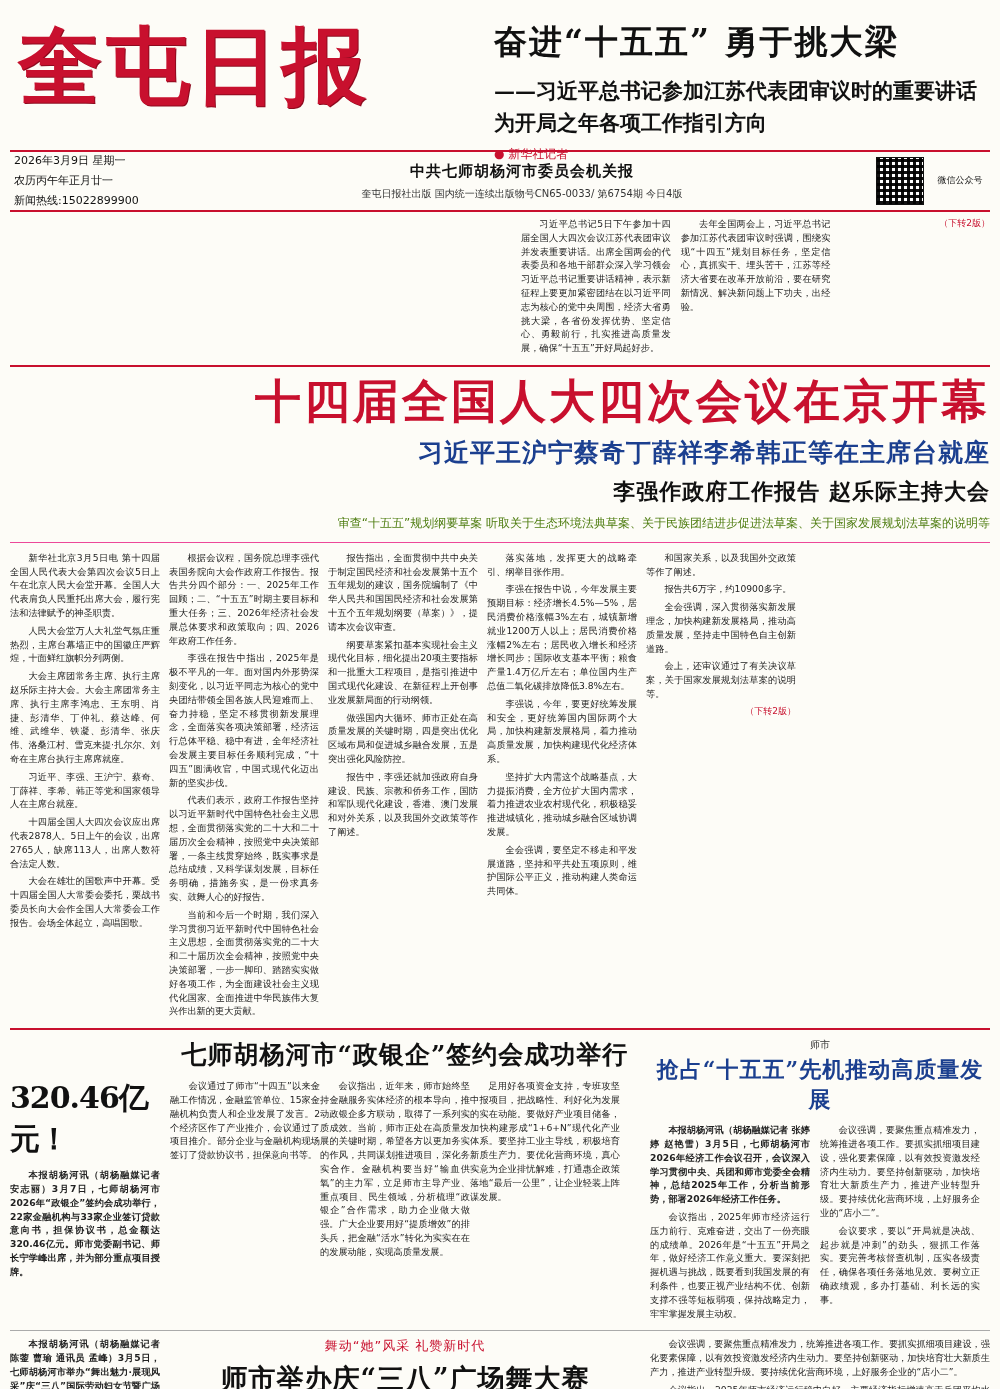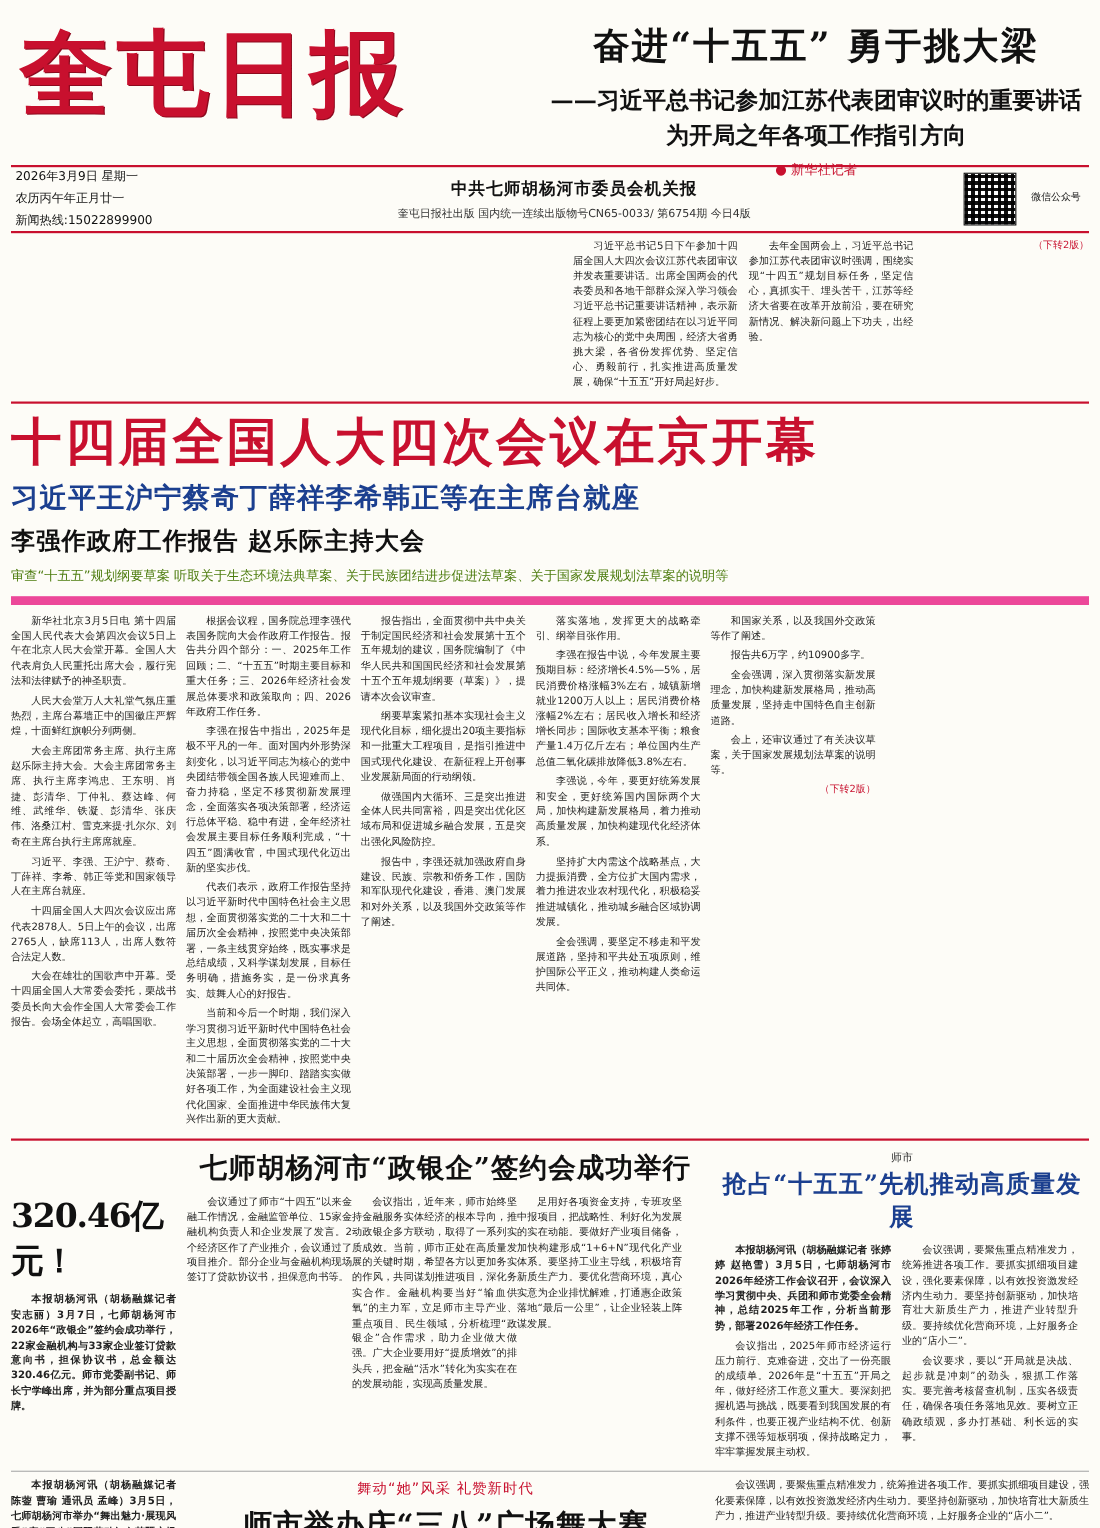--- a/index.html
+++ b/index.html
@@ -20,21 +20,21 @@
     font-family:"DejaVu Serif","Liberation Serif",serif;
     font-weight:bold;
     font-size:84px;
     line-height:1;
     color:#c8102e;
     letter-spacing:4px;
     padding-top:18px;
     padding-left:8px;
     text-shadow:1px 1px 0 #8d0a1e;
   }
-  .head-right{flex:1;padding-left:14px;text-align:center;}
+  .head-right{flex:1;padding-left:14px;}
   .head-right .h1{
     font-family:"DejaVu Serif","Liberation Serif",serif;
     font-weight:bold;font-size:33px;letter-spacing:2px;margin-top:14px;color:#111;
   }
   .head-right .h2{
     font-family:"DejaVu Serif","Liberation Serif",serif;
     font-weight:bold;font-size:21px;margin-top:10px;line-height:1.5;color:#111;
   }
   .head-right .byline{margin-top:8px;font-size:12px;color:#c8102e;}
   .byline .dot{color:#c8102e;}
@@ -49,21 +49,21 @@
   .inforow .mid{flex:1;text-align:center;}
   .inforow .mid .org{font-size:15px;font-weight:bold;letter-spacing:1px;}
   .inforow .mid .sub{font-size:10px;margin-top:6px;color:#333;}
   .qr{width:46px;height:46px;margin:0 6px;background:
      repeating-linear-gradient(0deg,#111 0 3px,#fff 3px 6px),
      repeating-linear-gradient(90deg,#111 0 3px,transparent 3px 6px);
      background-blend-mode:multiply;border:1px solid #111;}
   .qrlabel{font-size:9px;text-align:center;width:60px;line-height:1.3;}
 
   
-  .mainhead{text-align:left;border-bottom:8px solid #ec4899;padding:8px 0 10px;}
+  .mainhead{text-align:right;border-bottom:1px solid #ec4899;padding:8px 0 10px;}
   .mainhead .t1{
     font-family:"DejaVu Serif","Liberation Serif",serif;
     font-weight:bold;font-size:46px;color:#c8102e;letter-spacing:3px;line-height:1.15;
   }
   .mainhead .t2{font-family:"DejaVu Serif","Liberation Serif",serif;font-weight:bold;font-size:25px;color:#1b3f8f;margin-top:8px;letter-spacing:1px;}
   .mainhead .t3{font-family:"DejaVu Serif","Liberation Serif",serif;font-weight:bold;font-size:22px;color:#111;margin-top:8px;letter-spacing:1px;}
   .mainhead .t4{font-size:12px;color:#4d7c0f;margin-top:8px;}
   .topcol{font-size:9.4px;line-height:1.55;text-align:justify;color:#222;}
 
   
@@ -153,21 +153,21 @@
     </div>
     <div class="col ct" style="width:150px;">
       <p>根据会议程，国务院总理李强代表国务院向大会作政府工作报告。报告共分四个部分：一、2025年工作回顾；二、“十五五”时期主要目标和重大任务；三、2026年经济社会发展总体要求和政策取向；四、2026年政府工作任务。</p>
       <p>李强在报告中指出，2025年是极不平凡的一年。面对国内外形势深刻变化，以习近平同志为核心的党中央团结带领全国各族人民迎难而上、奋力持稳，坚定不移贯彻新发展理念，全面落实各项决策部署，经济运行总体平稳、稳中有进，全年经济社会发展主要目标任务顺利完成，“十四五”圆满收官，中国式现代化迈出新的坚实步伐。</p>
       <p>代表们表示，政府工作报告坚持以习近平新时代中国特色社会主义思想，全面贯彻落实党的二十大和二十届历次全会精神，按照党中央决策部署，一条主线贯穿始终，既实事求是总结成绩，又科学谋划发展，目标任务明确，措施务实，是一份求真务实、鼓舞人心的好报告。</p>
       <p>当前和今后一个时期，我们深入学习贯彻习近平新时代中国特色社会主义思想，全面贯彻落实党的二十大和二十届历次全会精神，按照党中央决策部署，一步一脚印、踏踏实实做好各项工作，为全面建设社会主义现代化国家、全面推进中华民族伟大复兴作出新的更大贡献。</p>
     </div>
     <div class="col ct" style="width:150px;">
       <p>报告指出，全面贯彻中共中央关于制定国民经济和社会发展第十五个五年规划的建议，国务院编制了《中华人民共和国国民经济和社会发展第十五个五年规划纲要（草案）》，提请本次会议审查。</p>
       <p>纲要草案紧扣基本实现社会主义现代化目标，细化提出20项主要指标和一批重大工程项目，是指引推进中国式现代化建设、在新征程上开创事业发展新局面的行动纲领。</p>
-      <p>做强国内大循环、三是突出推进全体人民共同富裕，四是突出优化区域布局和促进城乡融合发展，五是突出强化风险防控。</p>
+      <p>做强国内大循环、师市正处在高质量发展的关键时期，四是突出优化区域布局和促进城乡融合发展，五是突出强化风险防控。</p>
       <p>报告中，李强还就加强政府自身建设、民族、宗教和侨务工作，国防和军队现代化建设，香港、澳门发展和对外关系，以及我国外交政策等作了阐述。</p>
     </div>
     <div class="col ct" style="width:150px;">
       <p>落实落地，发挥更大的战略牵引、纲举目张作用。</p>
       <p>李强在报告中说，今年发展主要预期目标：经济增长4.5%—5%，居民消费价格涨幅3%左右，城镇新增就业1200万人以上；居民消费价格涨幅2%左右；居民收入增长和经济增长同步；国际收支基本平衡；粮食产量1.4万亿斤左右；单位国内生产总值二氧化碳排放降低3.8%左右。</p>
       <p>李强说，今年，要更好统筹发展和安全，更好统筹国内国际两个大局，加快构建新发展格局，着力推动高质量发展，加快构建现代化经济体系。</p>
       <p>坚持扩大内需这个战略基点，大力提振消费，全方位扩大国内需求，着力推进农业农村现代化，积极稳妥推进城镇化，推动城乡融合区域协调发展。</p>
       <p>全会强调，要坚定不移走和平发展道路，坚持和平共处五项原则，维护国际公平正义，推动构建人类命运共同体。</p>
     </div>
     <div class="col ct" style="width:150px;">

